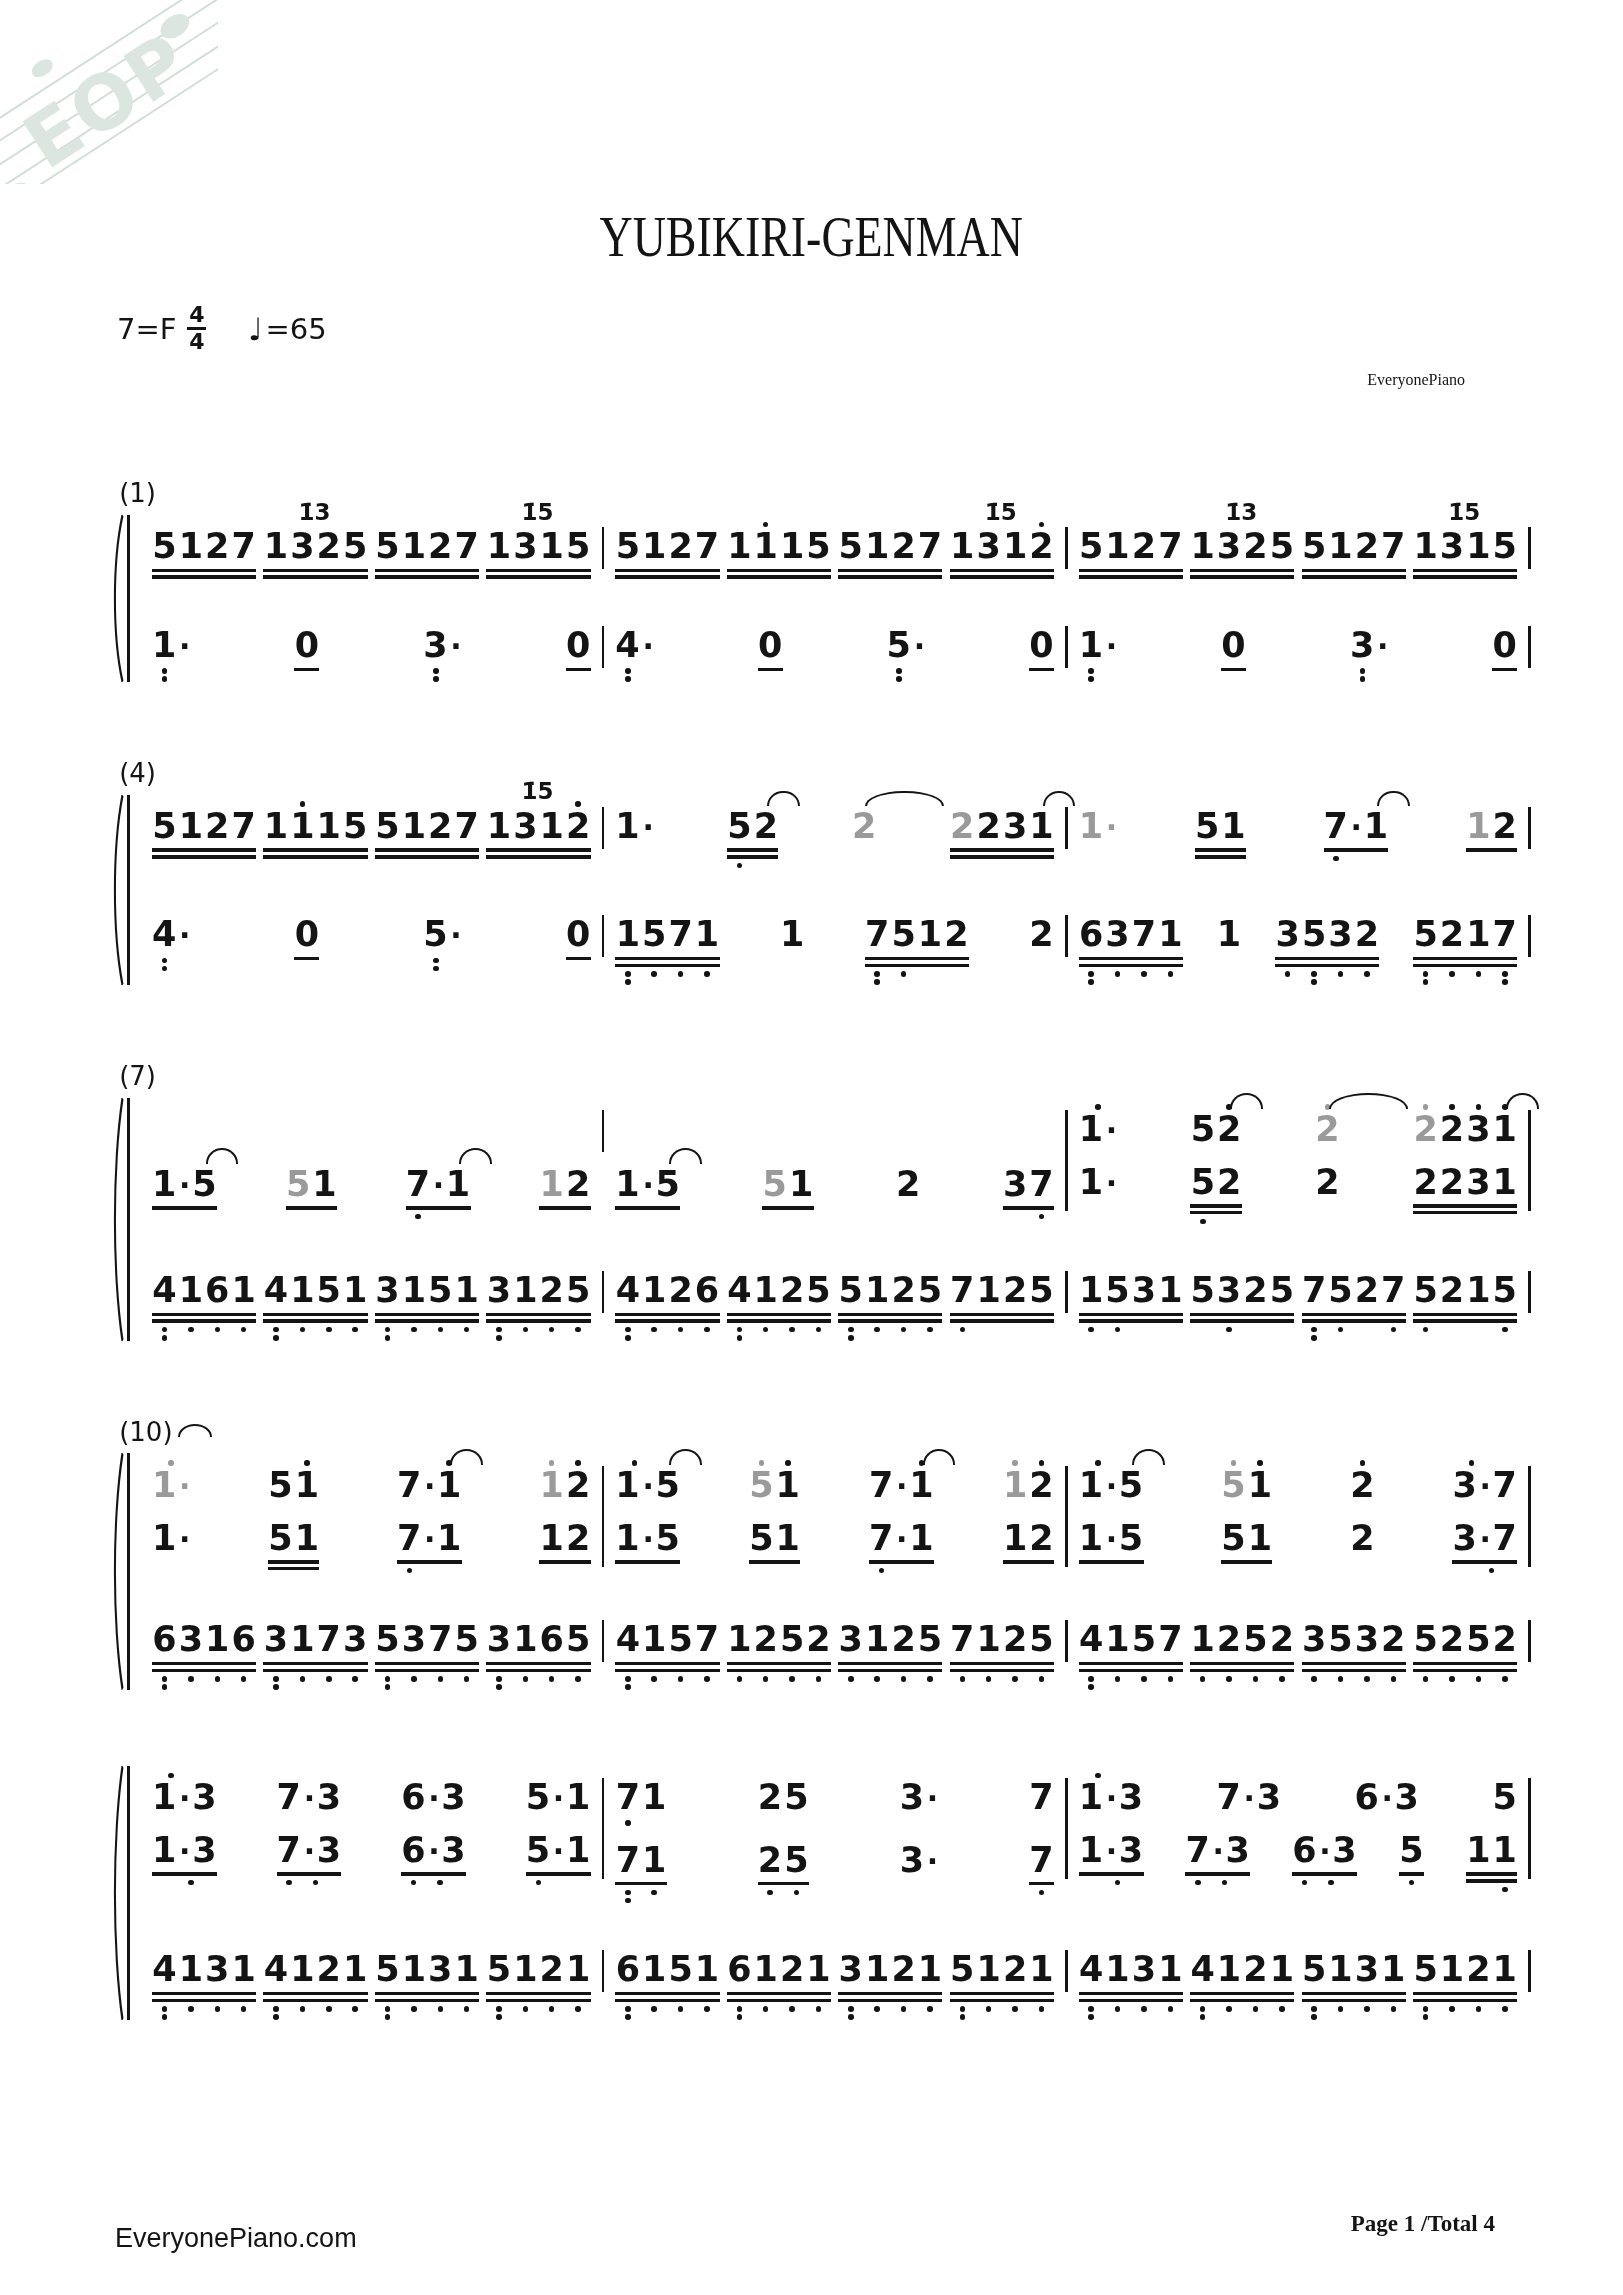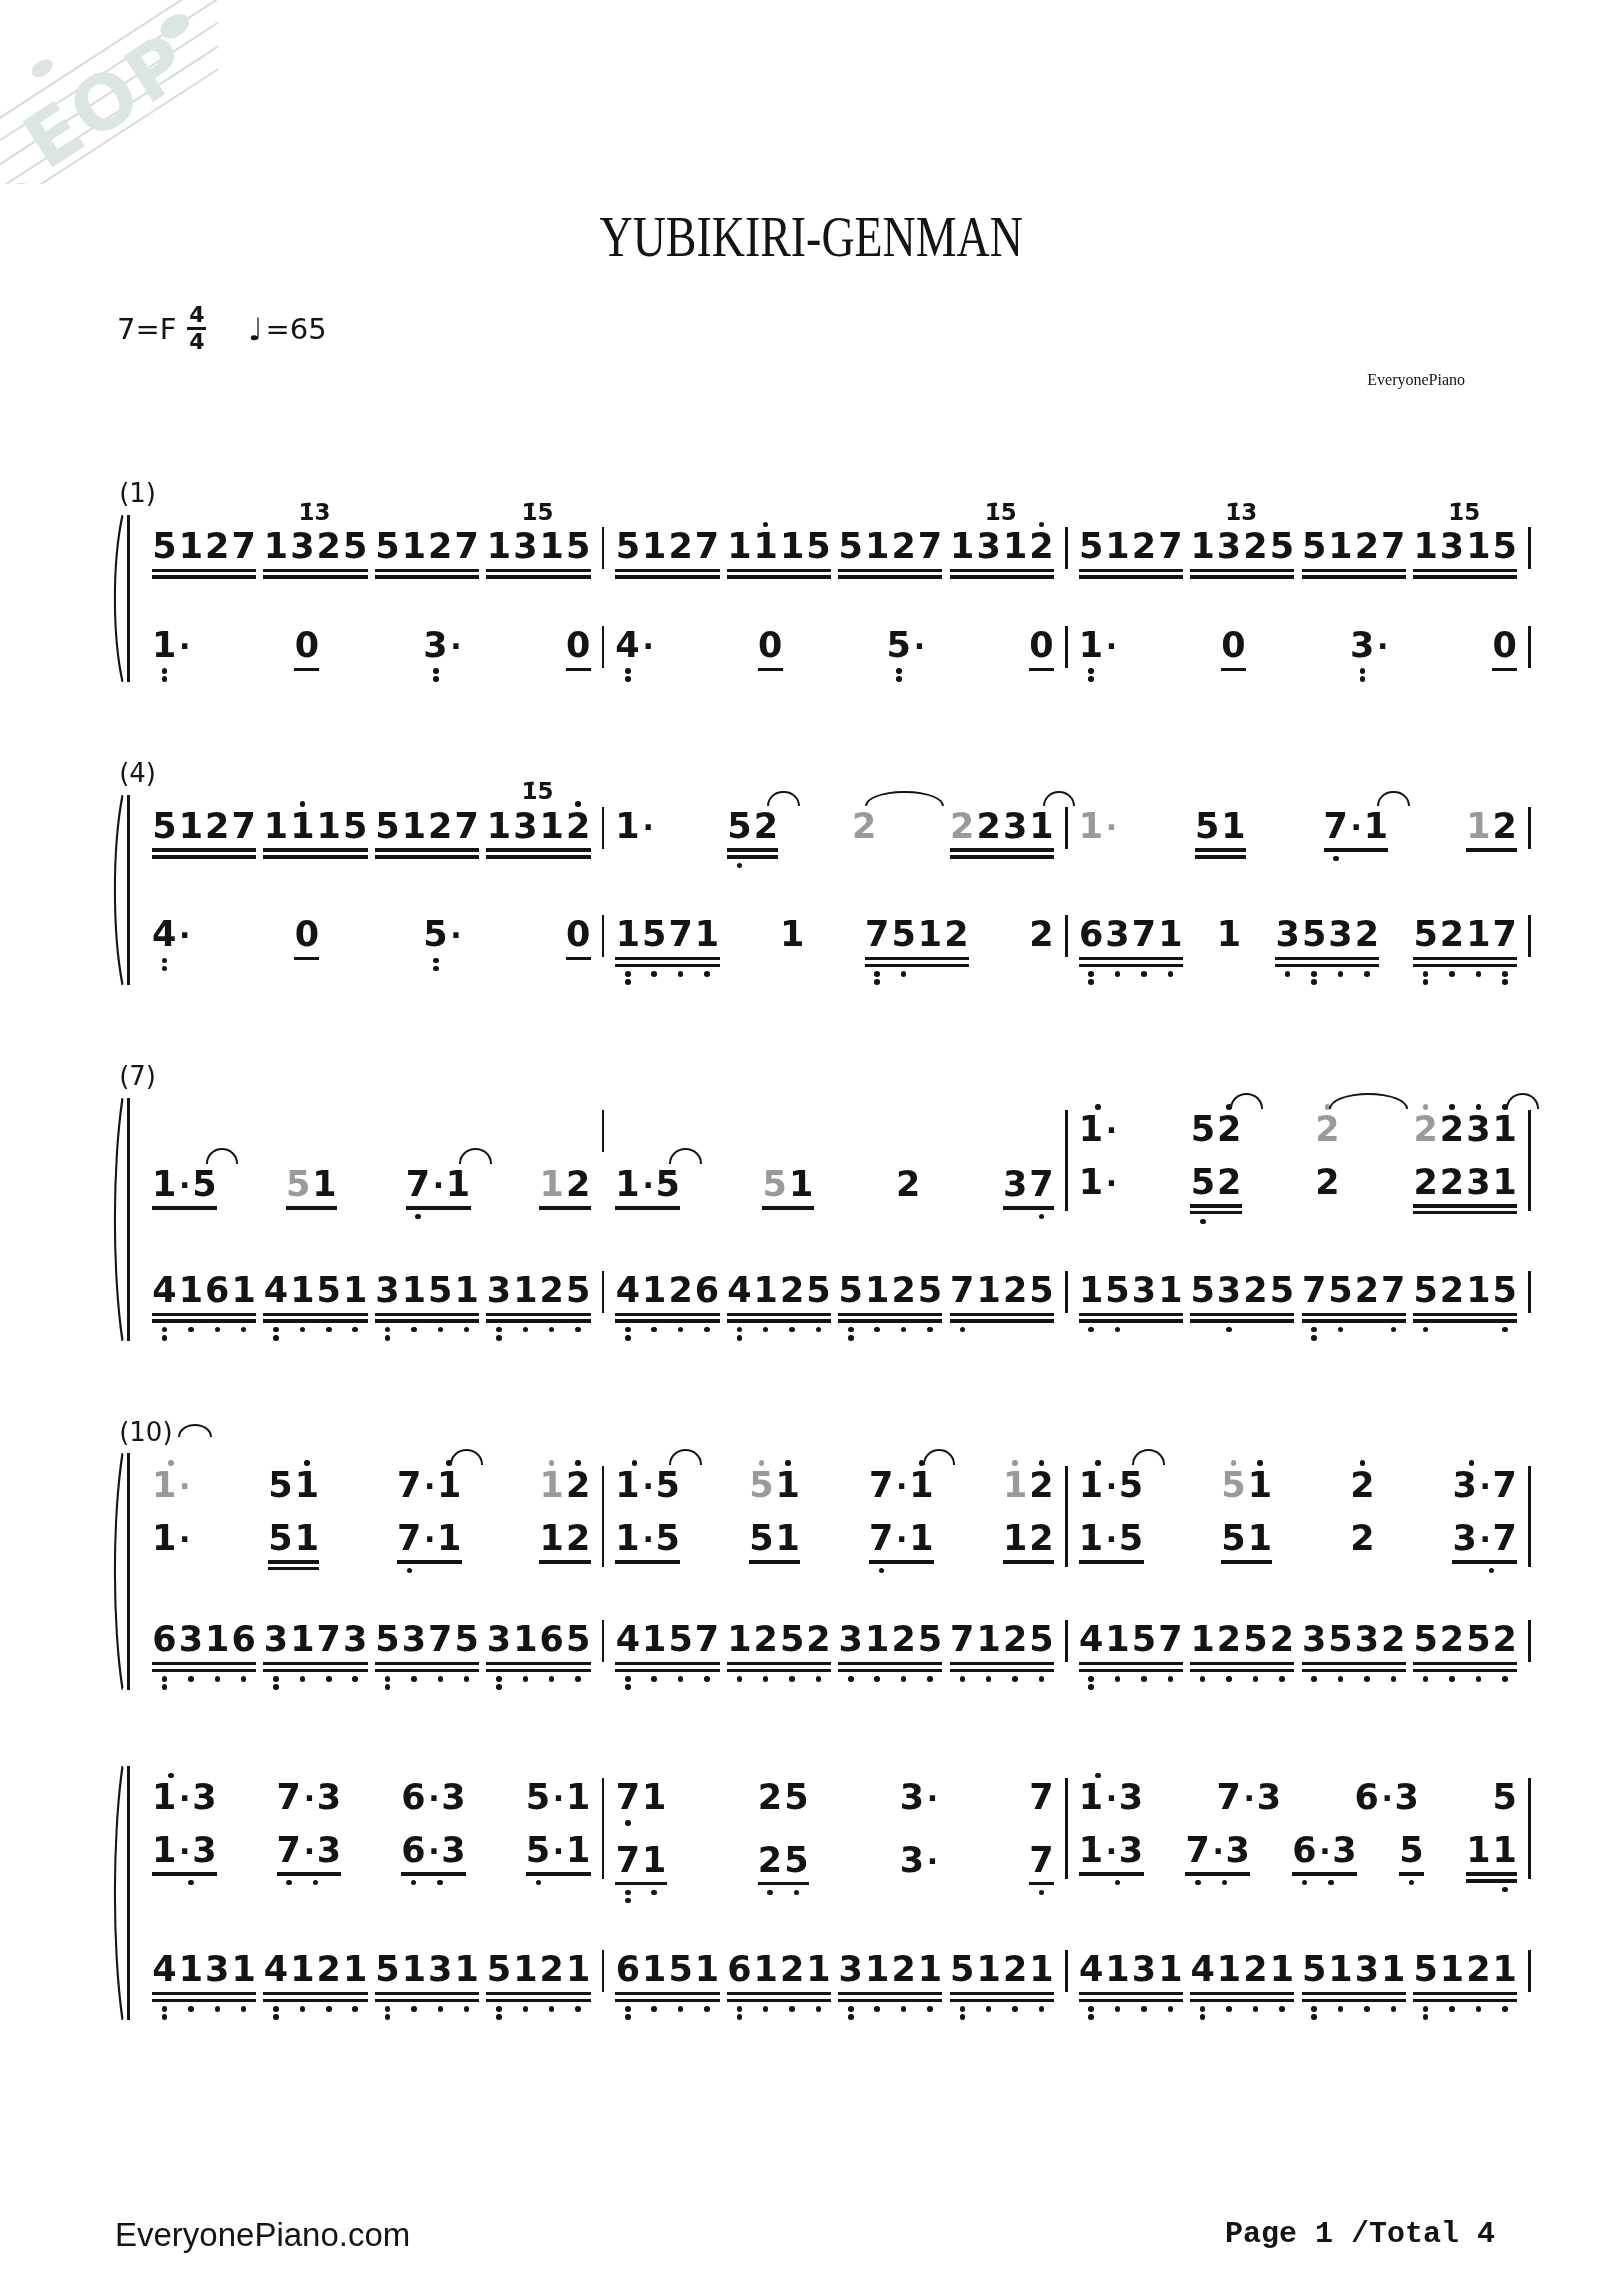--- a/index.html
+++ b/index.html
@@ -53,23 +53,23 @@
   .note.gray .nd{color:#9a9a9a;}
   .note.gray .dt{background:#9a9a9a;}
   .arc{position:absolute;top:-4.1px;left:55%;width:115%;height:13.6px;border:2.7px solid #141414;border-bottom:none;
        border-radius:50% 50% 0 0 / 100% 100% 0 0;z-index:2;}
   .arc.wide{width:300%;}
   .beams{display:flex;flex-direction:column;width:100%;}
   .bm{height:3.4px;background:#141414;margin-top:3.4px;}
   .drow{display:flex;gap:1.4px;margin-top:4.1px;}
   .ds{min-width:25px;display:flex;flex-direction:column;align-items:center;gap:2.7px;}
   
-  .site{position:absolute;left:115px;bottom:41px;font-size:33px;font-family:"Liberation Sans",sans-serif;}
-  .pagenum{position:absolute;right:128px;bottom:44px;font-size:30px;font-weight:bold;
-           font-family:Liberation Mono, monospace;}
+  .site{position:absolute;left:115px;bottom:41px;font-size:27px;font-family:"Liberation Sans",sans-serif;}
+  .pagenum{position:absolute;right:128px;bottom:58px;font-size:23px;font-weight:bold;
+           font-family:Liberation Serif, serif;}
 </style>
 </head>
 <body>
 
 <div class="page">
 
   <div class="logo">
     <div class="logo-rot">
       <div class="staffline"></div>
         <div class="staffline"></div>

